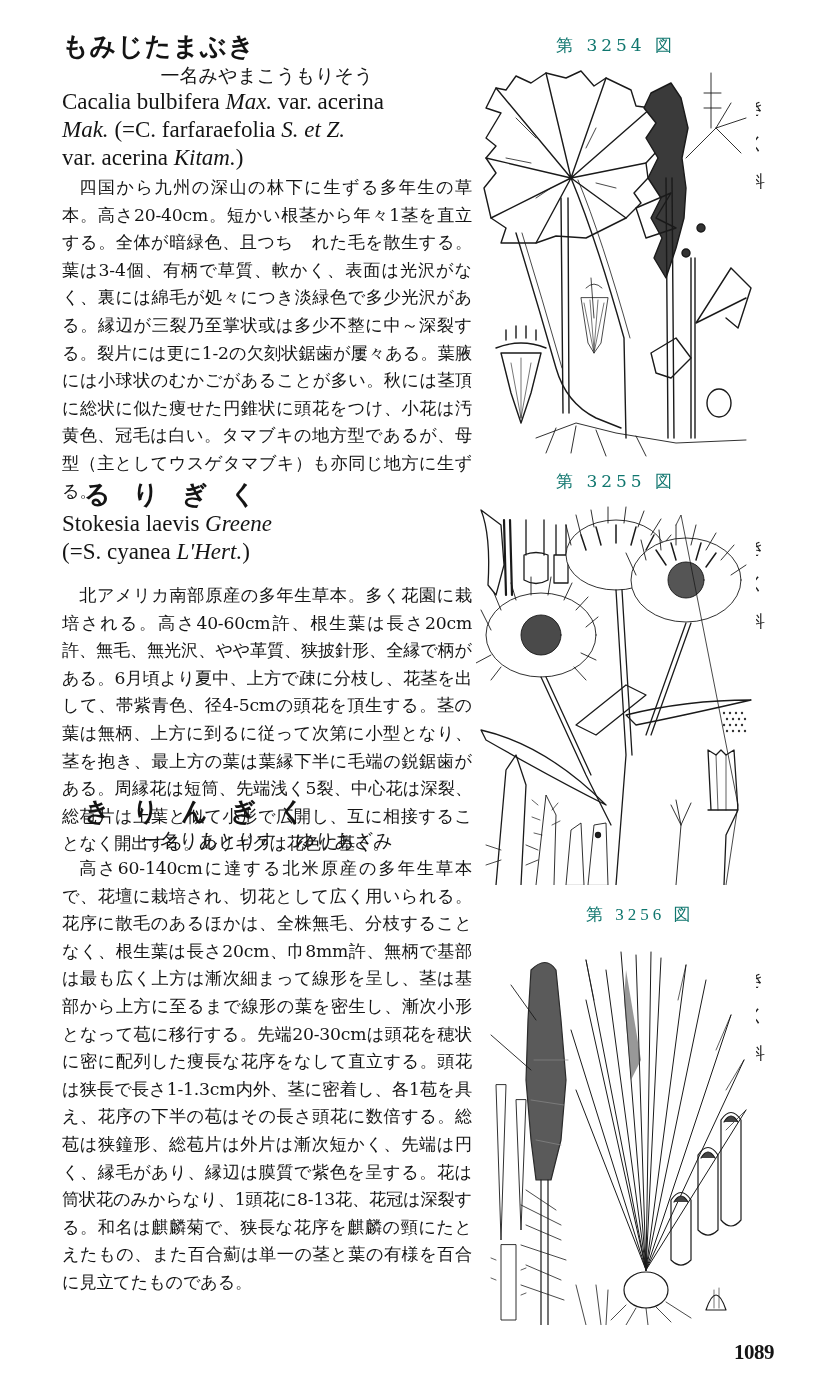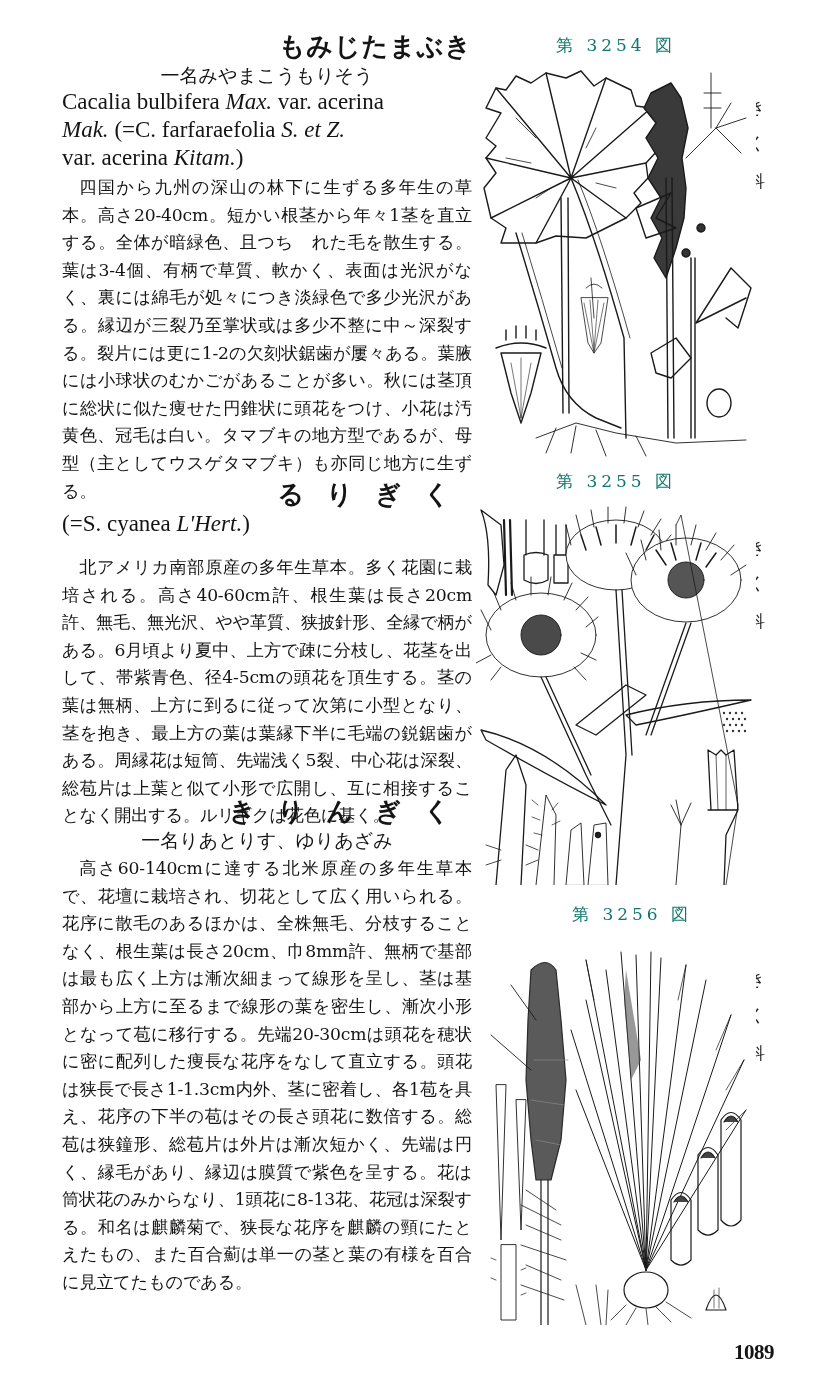--- a/index.html
+++ b/index.html
@@ -19,21 +19,21 @@
       position: absolute;
       left: 0; top: 0;
       width: 840px; height: 1400px;
     }
     .text-col {
       position: absolute;
       left: 62px;
       width: 410px;
     }
     .jp-title {
-      text-align: right;
+      text-align: left;
       font-family: "DejaVu Sans", sans-serif;
       font-weight: bold;
       font-size: 26px;
       line-height: 32px;
       letter-spacing: 1px;
     }
     .jp-title.spaced { letter-spacing: 22px; text-indent: 22px; }
     .alt-name {
       text-align: center;
       font-family: "DejaVu Serif", serif;
@@ -98,20 +98,21 @@
     <div class="jp-title">もみじたまぶき</div>
     <div class="alt-name">一名みやまこうもりそう</div>
     <div class="sci"><span>Cacalia bulbifera </span><i>Max.</i><span> var. acerina</span></div>
     <div class="sci"><i>Mak.</i><span> (=C. farfaraefolia </span><i>S. et Z.</i></div>
     <div class="sci"><span>var. acerina </span><i>Kitam.</i><span>)</span></div>
     <p class="desc" style="margin-top:2px;">四国から九州の深山の林下に生ずる多年生の草本。高さ20-40cm。短かい根茎から年々1茎を直立する。全体が暗緑色、且つちゞれた毛を散生する。葉は3-4個、有柄で草質、軟かく、表面は光沢がなく、裏には綿毛が処々につき淡緑色で多少光沢がある。縁辺が三裂乃至掌状或は多少不整に中～深裂する。裂片には更に1-2の欠刻状鋸歯が屢々ある。葉腋には小球状のむかごがあることが多い。秋には茎頂に総状に似た痩せた円錐状に頭花をつけ、小花は汚黄色、冠毛は白い。タマブキの地方型であるが、母型（主としてウスゲタマブキ）も亦同じ地方に生ずる。</p>
   </div>
 
   <div class="text-col" style="top:478px;">
     <div class="jp-title spaced">るりぎく</div>
+    <div class="sci"><span>Stokesia laevis </span><i>Greene</i></div>
     <div class="sci"><span>(=S. cyanea </span><i>L'Hert.</i><span>)</span></div>
     <p class="desc" style="margin-top:16px;">北アメリカ南部原産の多年生草本。多く花園に栽培される。高さ40-60cm許、根生葉は長さ20cm許、無毛、無光沢、やや革質、狭披針形、全縁で柄がある。6月頃より夏中、上方で疎に分枝し、花茎を出して、帯紫青色、径4-5cmの頭花を頂生する。茎の葉は無柄、上方に到るに従って次第に小型となり、茎を抱き、最上方の葉は葉縁下半に毛端の鋭鋸歯がある。周縁花は短筒、先端浅く5裂、中心花は深裂、総苞片は上葉と似て小形で広開し、互に相接することなく開出する。ルリギクは花色に基く。</p>
   </div>
 
   <div class="text-col" style="top:795px;">
     <div class="jp-title spaced">きりんぎく</div>
     <div class="alt-name">一名りあとりす、ゆりあざみ</div>
     <p class="desc" style="margin-top:2px;">高さ60-140cmに達する北米原産の多年生草本で、花壇に栽培され、切花として広く用いられる。花序に散毛のあるほかは、全株無毛、分枝することなく、根生葉は長さ20cm、巾8mm許、無柄で基部は最も広く上方は漸次細まって線形を呈し、茎は基部から上方に至るまで線形の葉を密生し、漸次小形となって苞に移行する。先端20-30cmは頭花を穂状に密に配列した痩長な花序をなして直立する。頭花は狭長で長さ1-1.3cm内外、茎に密着し、各1苞を具え、花序の下半の苞はその長さ頭花に数倍する。総苞は狭鐘形、総苞片は外片は漸次短かく、先端は円く、縁毛があり、縁辺は膜質で紫色を呈する。花は筒状花のみからなり、1頭花に8-13花、花冠は深裂する。和名は麒麟菊で、狭長な花序を麒麟の頸にたとえたもの、また百合薊は単一の茎と葉の有様を百合に見立てたものである。</p>
   </div>
 
@@ -210,21 +211,21 @@
       <path d="M60 380 L70 290 L80 310 L78 380" stroke-width="0.9"></path>
       <path d="M62 300 L56 295 M64 315 L56 312 M66 330 L58 328 M76 305 L82 298 M76 320 L84 316" stroke-width="0.7"></path>
       <path d="M90 380 L95 325 L105 318 L108 380 Z M112 380 L118 320 L130 318 L132 380 Z" stroke-width="0.9"></path>
       <circle cx="122" cy="330" r="2.5" fill="#222"></circle>
       <path d="M200 380 L205 320 L195 300 M205 320 L215 298 M205 320 L200 295" stroke-width="0.9"></path>
       <path d="M235 305 L232 245 L240 250 L245 245 L250 250 L258 245 L262 305 L250 330 L248 380 M232 305 L262 305"></path>
       <path d="M240 250 L242 305 M250 250 L250 305" stroke-width="0.7"></path>
     </svg>
   </div>
 
-  <div class="fig-label" style="left:572px; top:903px;">第 3256 図</div>
+  <div class="fig-label" style="left:586px; top:903px;font-family:Liberation Serif, serif;">第 3256 図</div>
   <div class="family-label" style="left:758px; top:960px;">きく科</div>
   <div class="figure" style="left:476px; top:940px; width:280px; height:385px;">
     <svg viewBox="0 0 280 385" fill="none" stroke="#1a1a1a" stroke-width="1.2" stroke-linecap="round" stroke-linejoin="round">
 
       <path d="M55 30 Q70 15 80 30 L85 80 L90 140 L85 200 L75 240 L60 240 L55 200 L50 140 L52 80 Z" fill="#5a5a5a" stroke="#2a2a2a"></path>
       <path d="M58 120 L92 120 M55 160 L88 165 M60 200 L85 205" stroke="#888" stroke-width="0.7"></path>
       <path d="M65 240 L65 385 M72 240 L72 385"></path>
       <path d="M50 250 L80 270 M45 265 L85 285 M50 285 L85 300 M45 305 L90 320 M50 325 L85 340 M45 345 L88 360" stroke-width="0.8"></path>
       <path d="M35 45 L60 80 M15 95 L55 130" stroke-width="0.9"></path>
 

